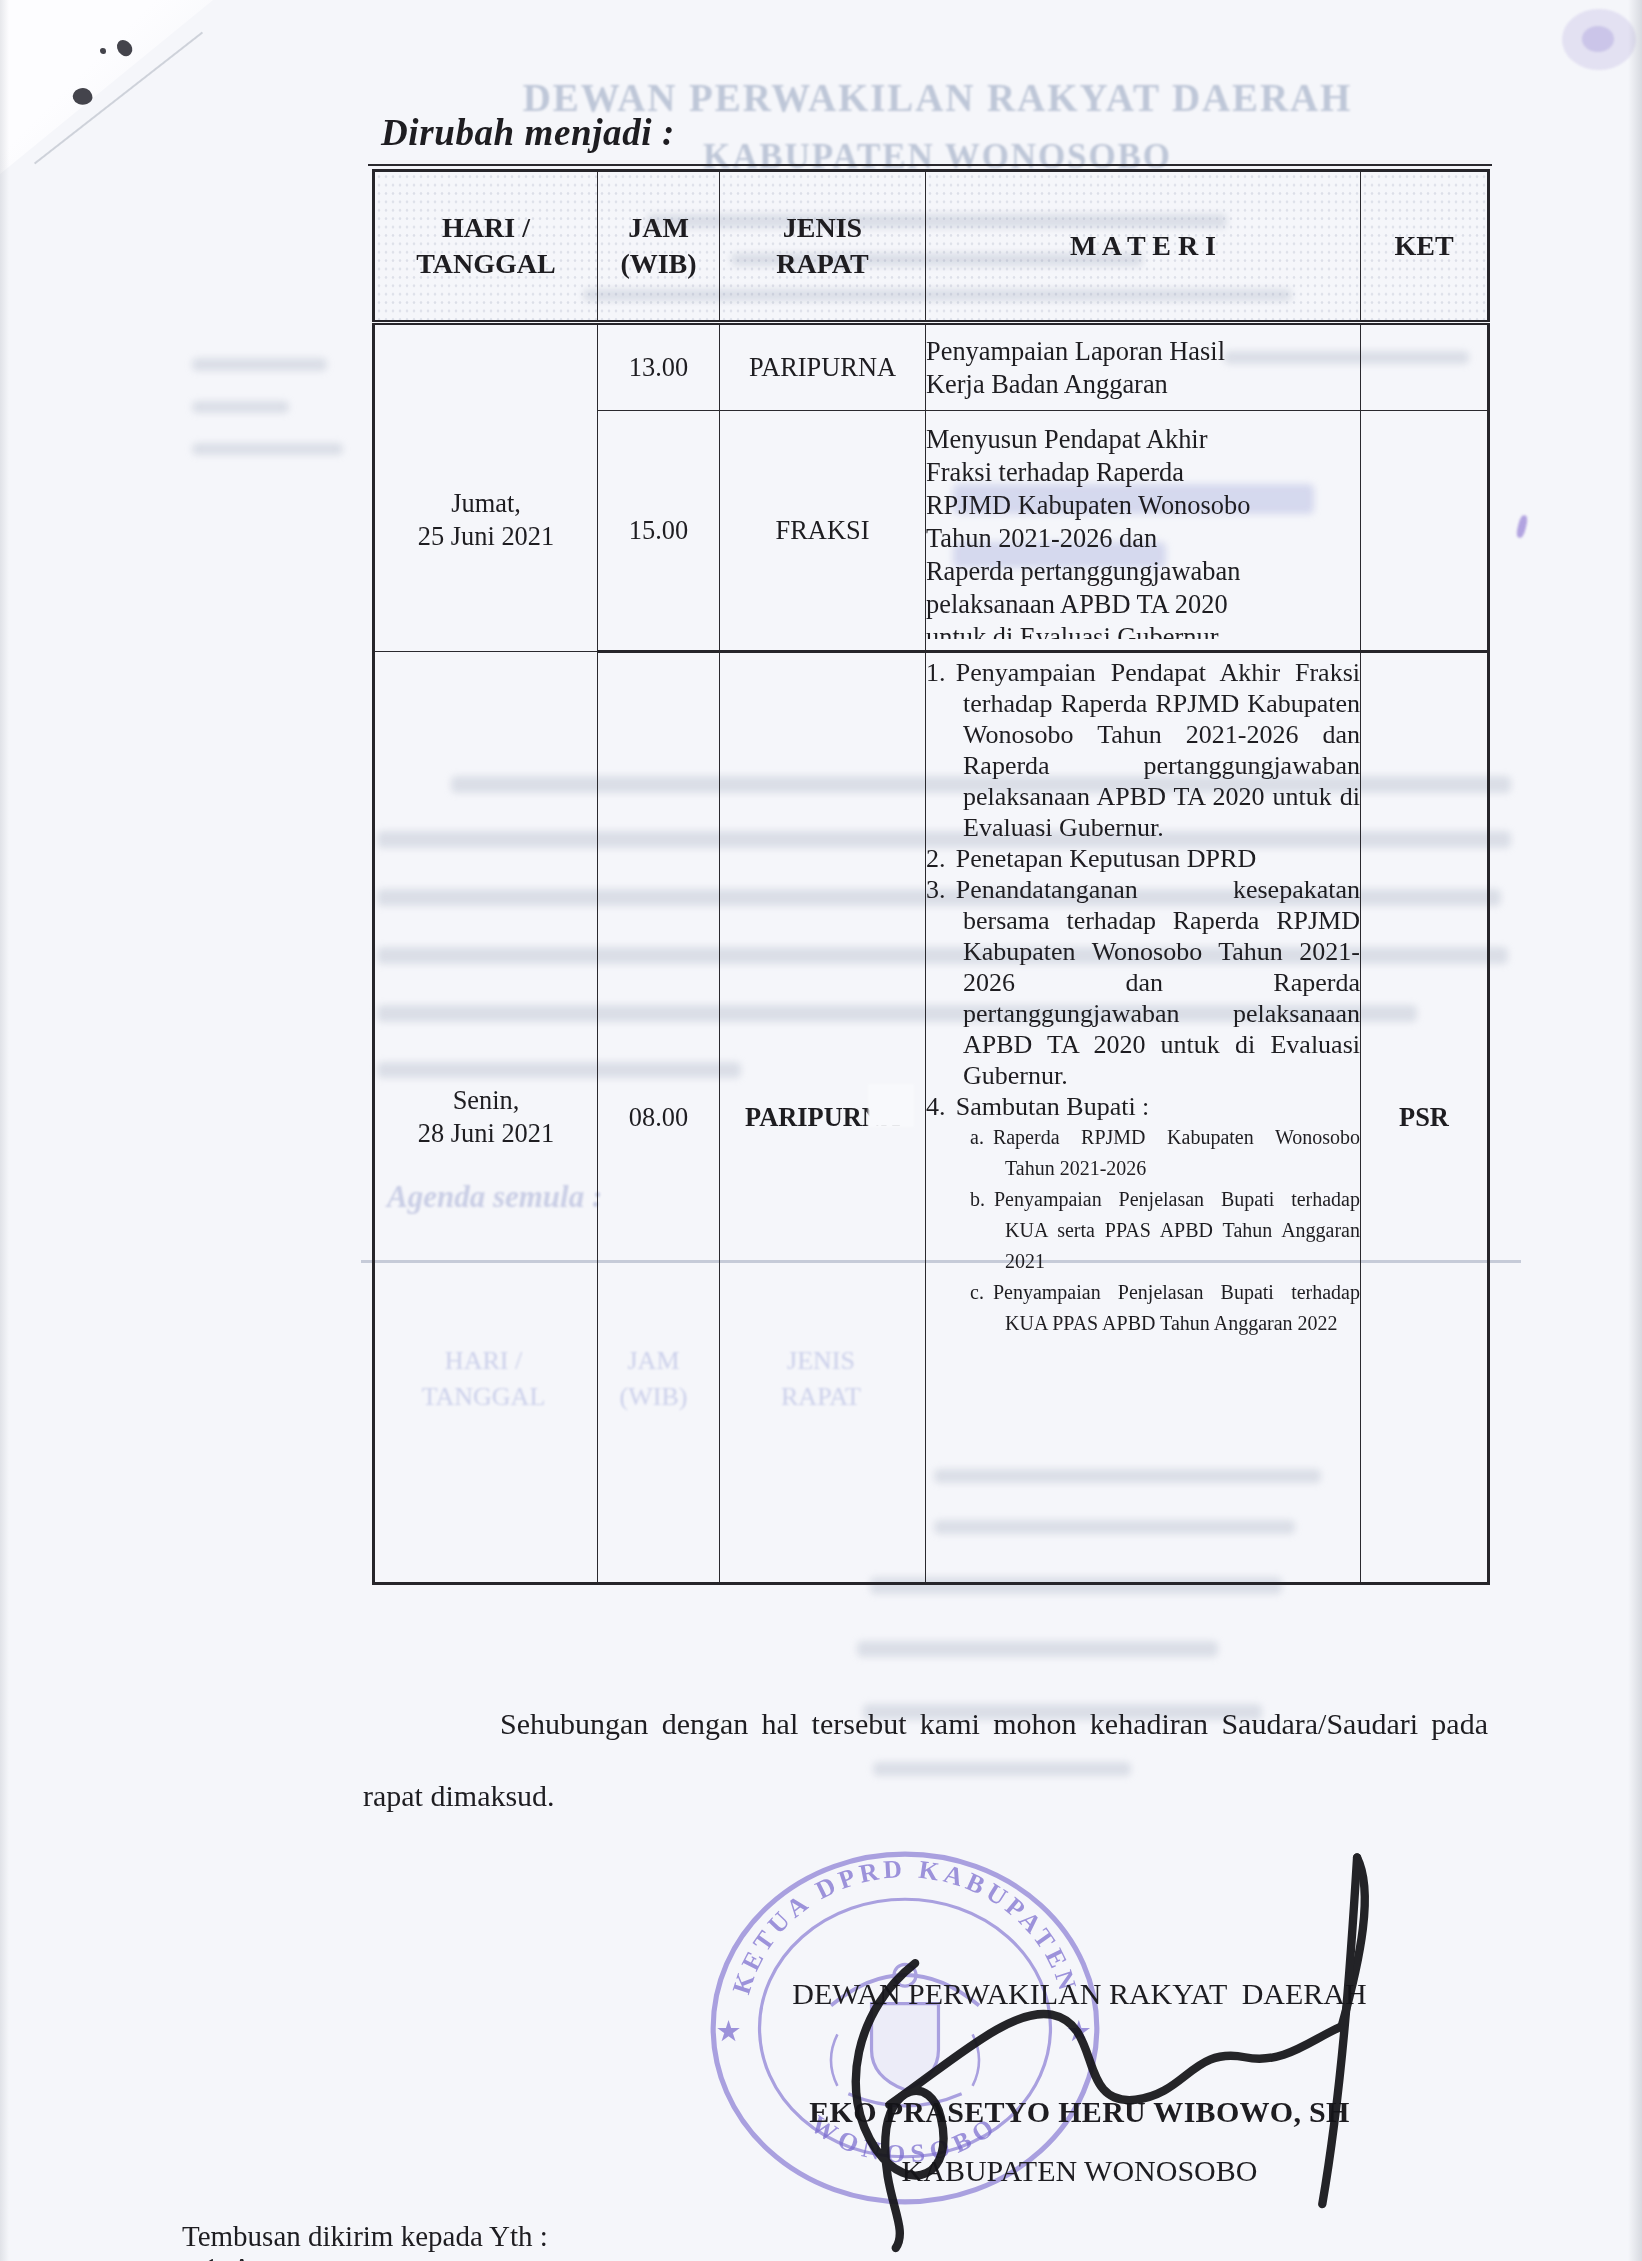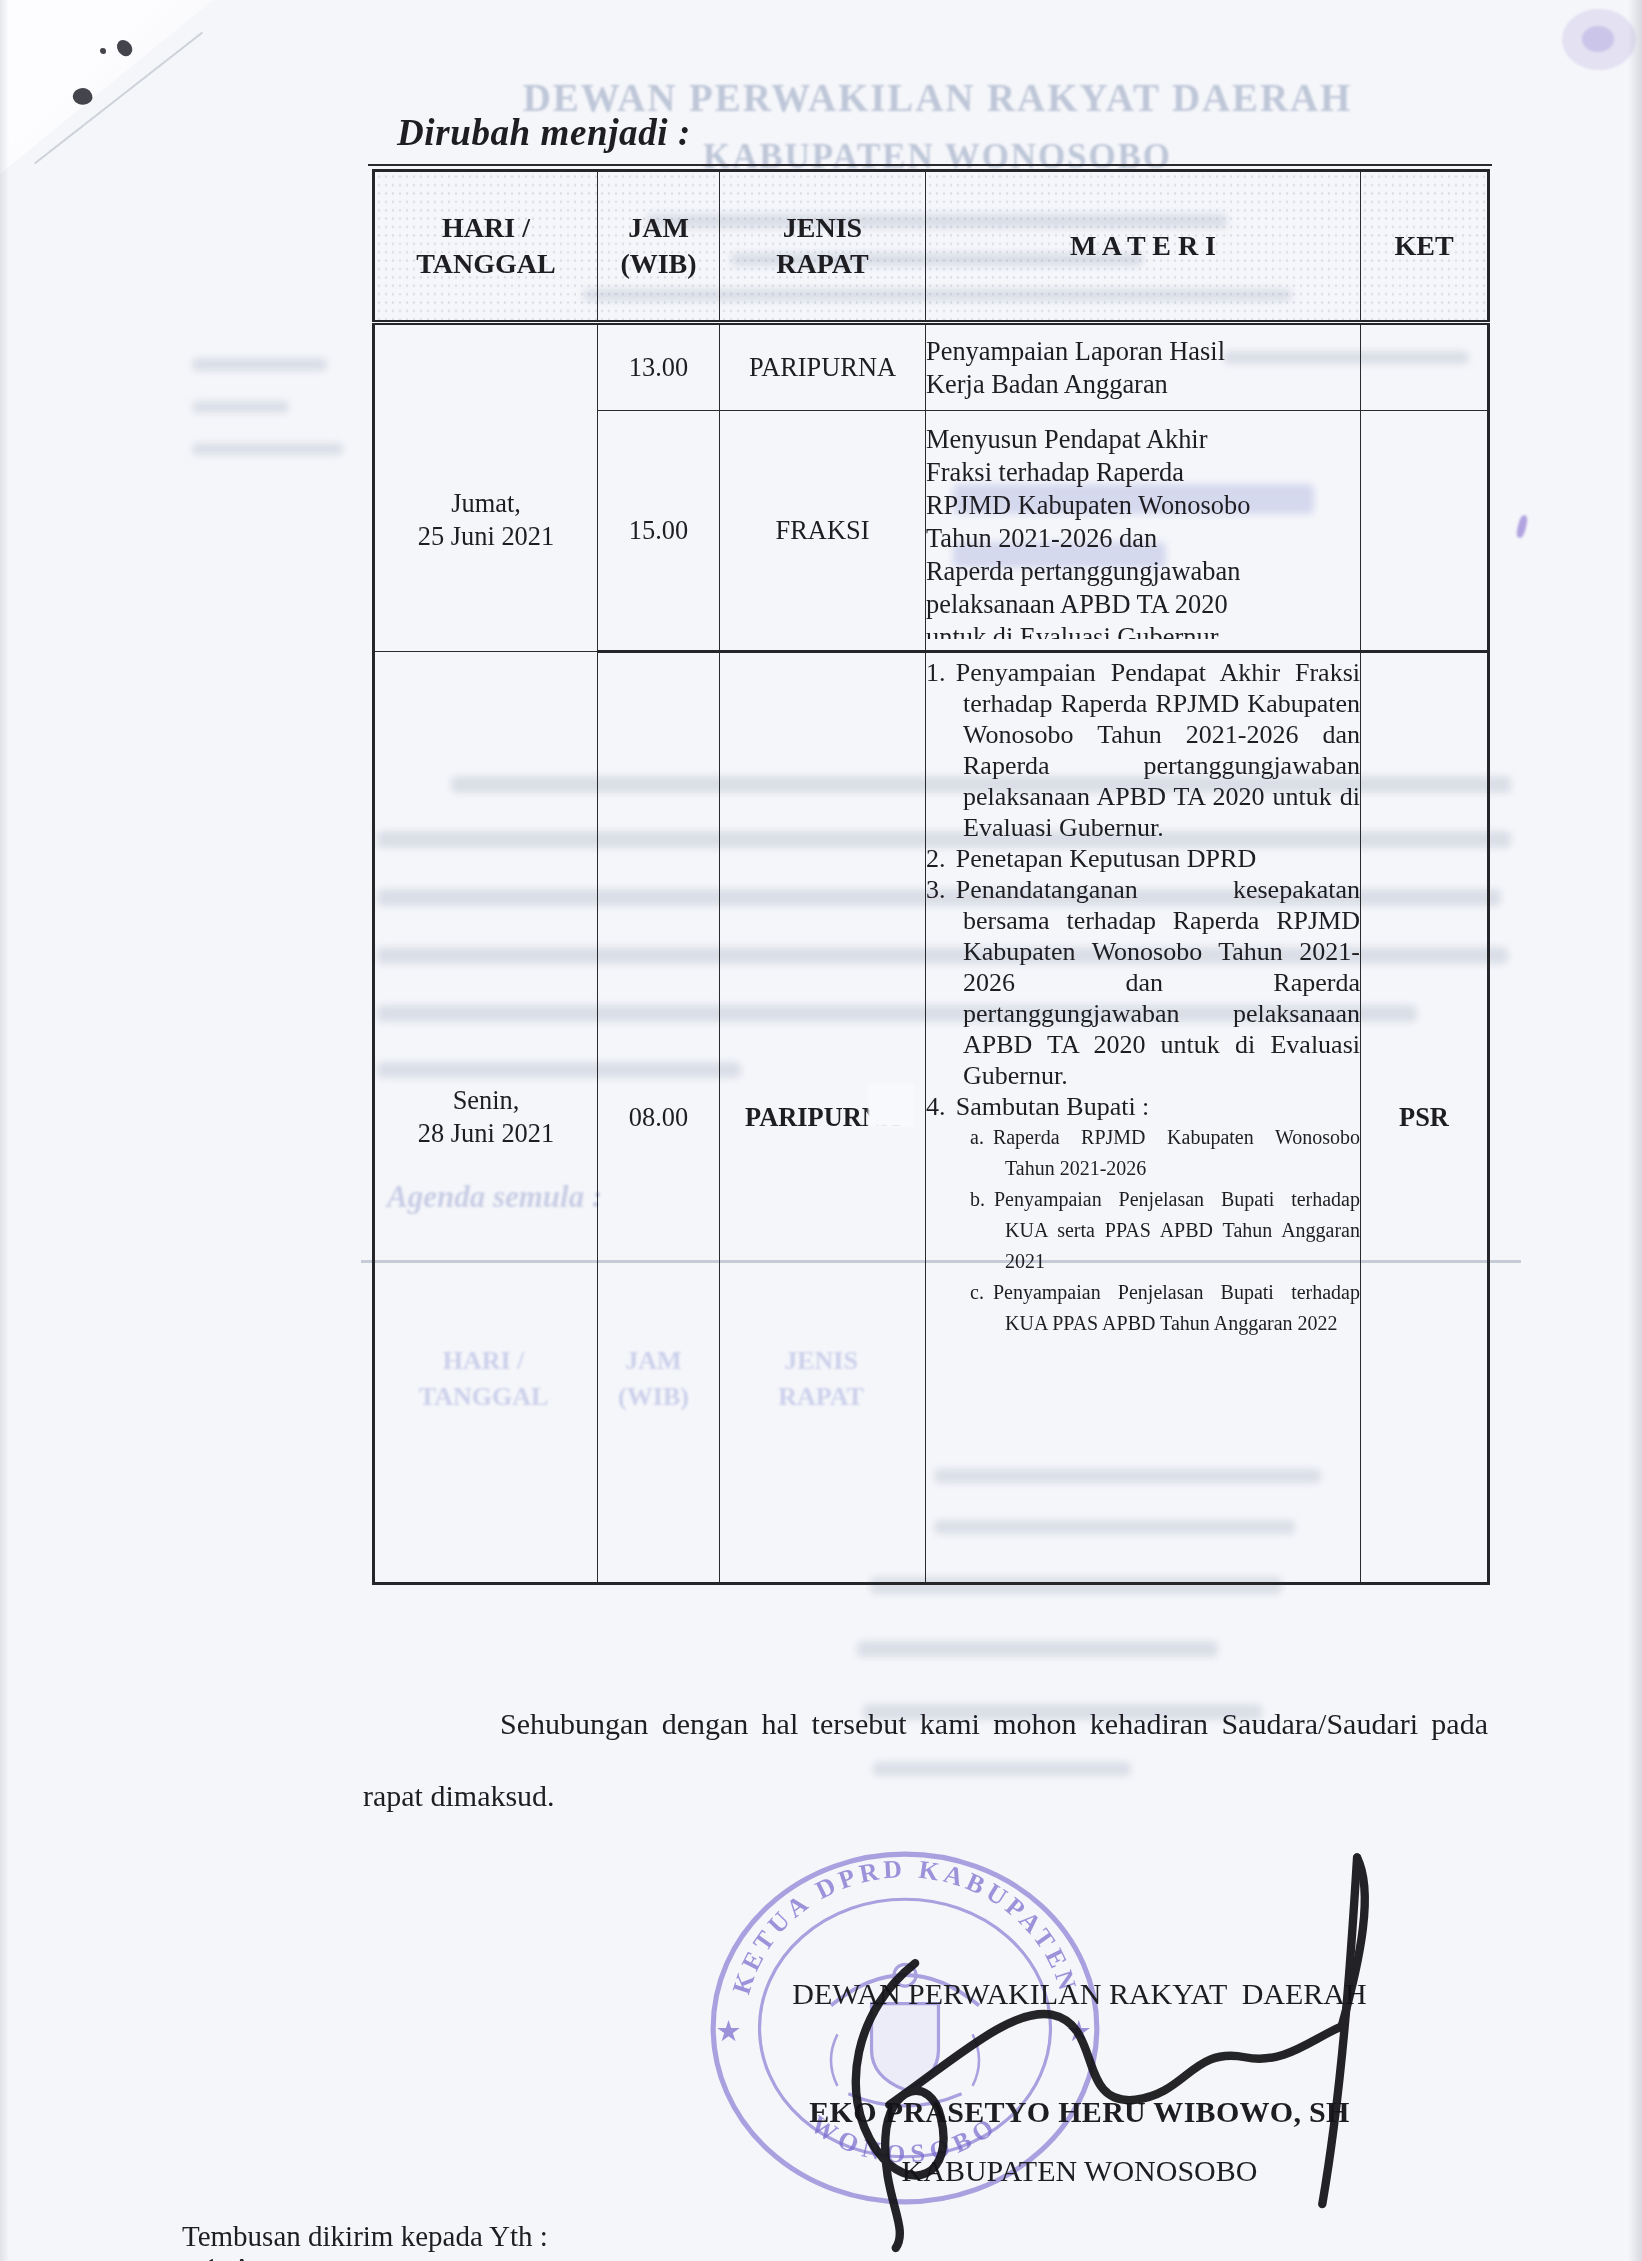--- a/index.html
+++ b/index.html
@@ -25,26 +25,26 @@
   .edge-l{position:absolute;left:0;top:0;width:9px;height:2261px;
     background:linear-gradient(to left,rgba(0,0,0,0),rgba(130,136,148,.18));}
   .inkpatch{position:absolute;border-radius:50%;filter:blur(1.3px);}
   .whiteout{position:absolute;background:#f8f9fc;filter:blur(1.3px);z-index:3;}
   
   .ghost{position:absolute;z-index:1;color:rgba(146,160,188,.55);filter:blur(0.8px);}
   .ghost-center{left:467px;width:941px;text-align:center;}
   .gbar{position:absolute;z-index:1;background:rgba(158,168,190,.30);
     filter:blur(3.9px);border-radius:5.2px;}
   .gbar-blue{background:rgba(138,150,212,.30);}
-  .ghead{position:absolute;z-index:1;text-align:center;font-weight:bold;
+  .ghead{position:absolute;z-index:1;text-align:center;font-weight:normal;
     font-size:26px;line-height:36px;color:rgba(148,158,214,.42);filter:blur(0.8px);}
   .gline{position:absolute;z-index:1;height:2.6px;background:rgba(122,134,160,.38);filter:blur(0.6px);}
   
   .intro{position:absolute;left:381px;top:111px;z-index:2;
-    font-size:37px;font-weight:bold;font-style:italic;letter-spacing:0.6px;margin-left:16px;}
+    font-size:37px;font-weight:bold;font-style:italic;letter-spacing:0.6px;}
   
   .topline{position:absolute;left:368px;top:164px;width:1124px;height:1.9px;
     background:#2a292e;z-index:2;}
   table.sched{position:absolute;left:372px;top:169px;width:1115px;z-index:2;
     border-collapse:collapse;table-layout:fixed;
     font-size:26.4px;color:#1e1d21;}
   table.sched th,table.sched td{border:1.9px solid #2a292e;padding:0;vertical-align:middle;}
   table.sched{border:3.2px solid #26252a;}
   table.sched th{
     height:148px;font-weight:bold;font-size:28px;text-align:center;

